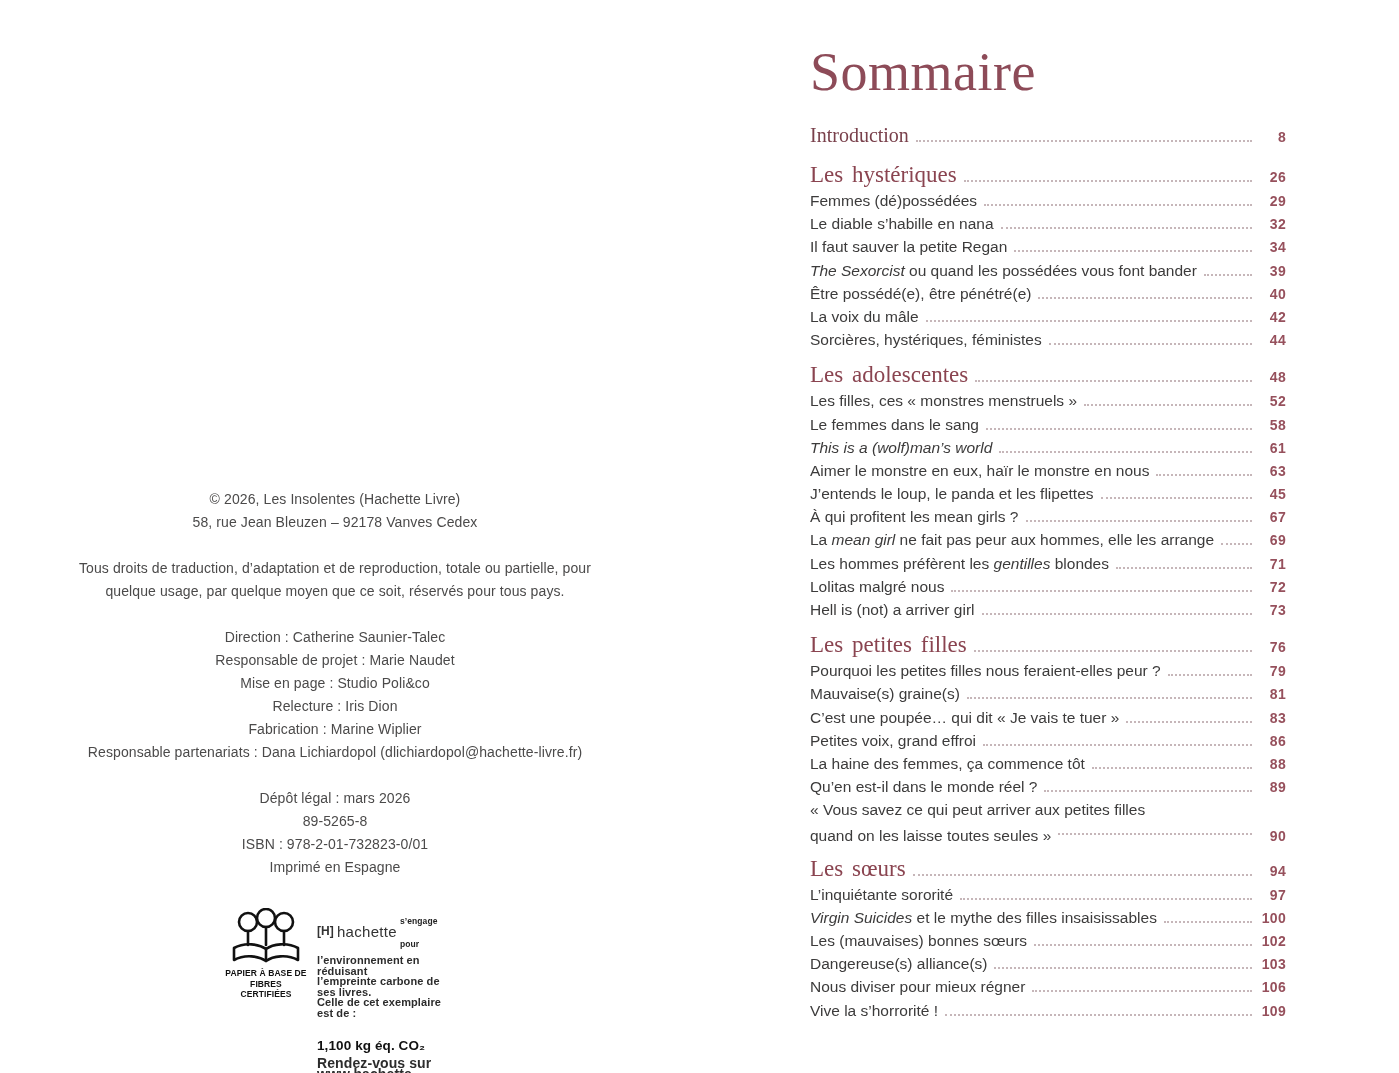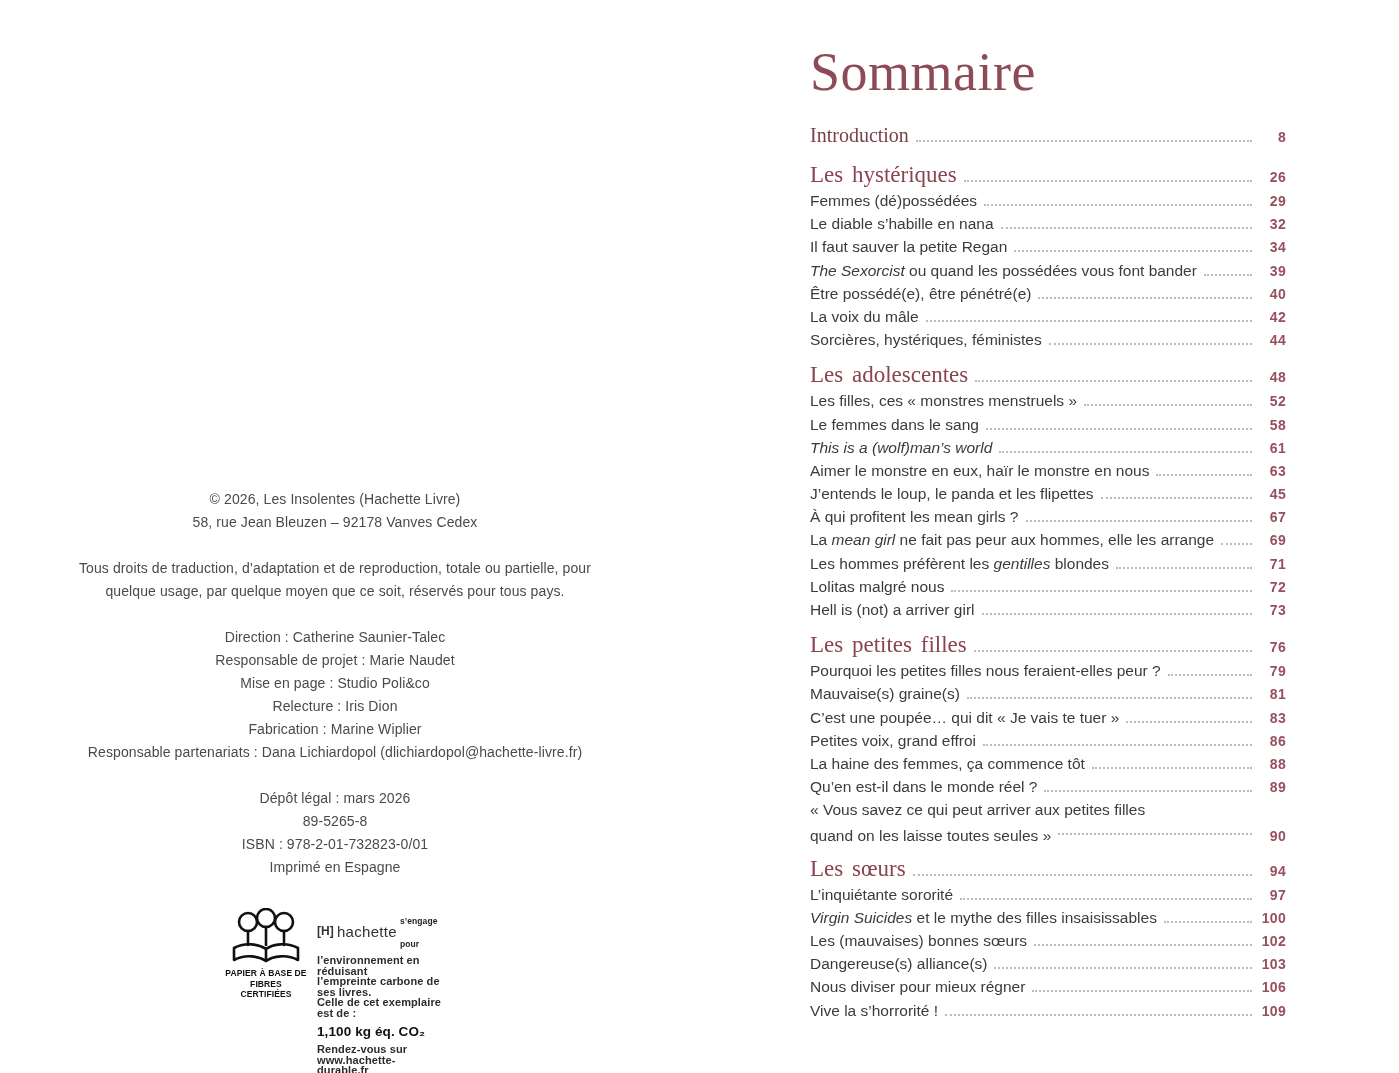--- a/index.html
+++ b/index.html
@@ -21,22 +21,22 @@
   }
   .eco-badge{width:82px;text-align:center;}
   .eco-badge svg{display:block;margin:0 auto 2px auto;}
   .eco-cap{font-size:8.5px;font-weight:bold;line-height:10.5px;color:#111;letter-spacing:0.1px;}
   .hachette-block{width:128px;color:#222;}
   .hachette-top{display:flex;align-items:center;gap:3px;margin-bottom:1px;}
   .h-mark{font-size:12px;font-weight:bold;color:#333;line-height:12px;}
   .h-brand{font-size:15px;color:#333;letter-spacing:0.3px;}
   .h-bold{font-size:8.5px;font-weight:bold;color:#222;position:relative;top:2px;}
   .h-lines div{font-size:11px;font-weight:600;line-height:10.5px;color:#2c2c2c;}
-  .co2{font-size:13.5px;font-weight:600;color:#111;margin:2px 0 1px 0;}
-  .h-footer div{font-size:11px;font-weight:600;line-height:10.5px;color:#2c2c2c;}
+  .co2{font-size:13.5px;font-weight:600;color:#111;margin:16px 0 1px 0;}
+  .h-footer div{font-size:14px;font-weight:600;line-height:10.5px;color:#2c2c2c;}
   
   .right-col{position:absolute;left:810px;top:42px;width:476px;}
   .som-title{
     font-family:"Liberation Serif",serif;font-size:54px;line-height:60px;
     color:#8d4b58;margin:0 0 22px 0;font-weight:400;letter-spacing:0.5px;
   }
   .toc-row{display:flex;align-items:baseline;}
   .toc-label{color:#3c3b3b;font-size:15.5px;white-space:nowrap;}
   .toc-label em{font-style:italic;}
   .toc-dots{

